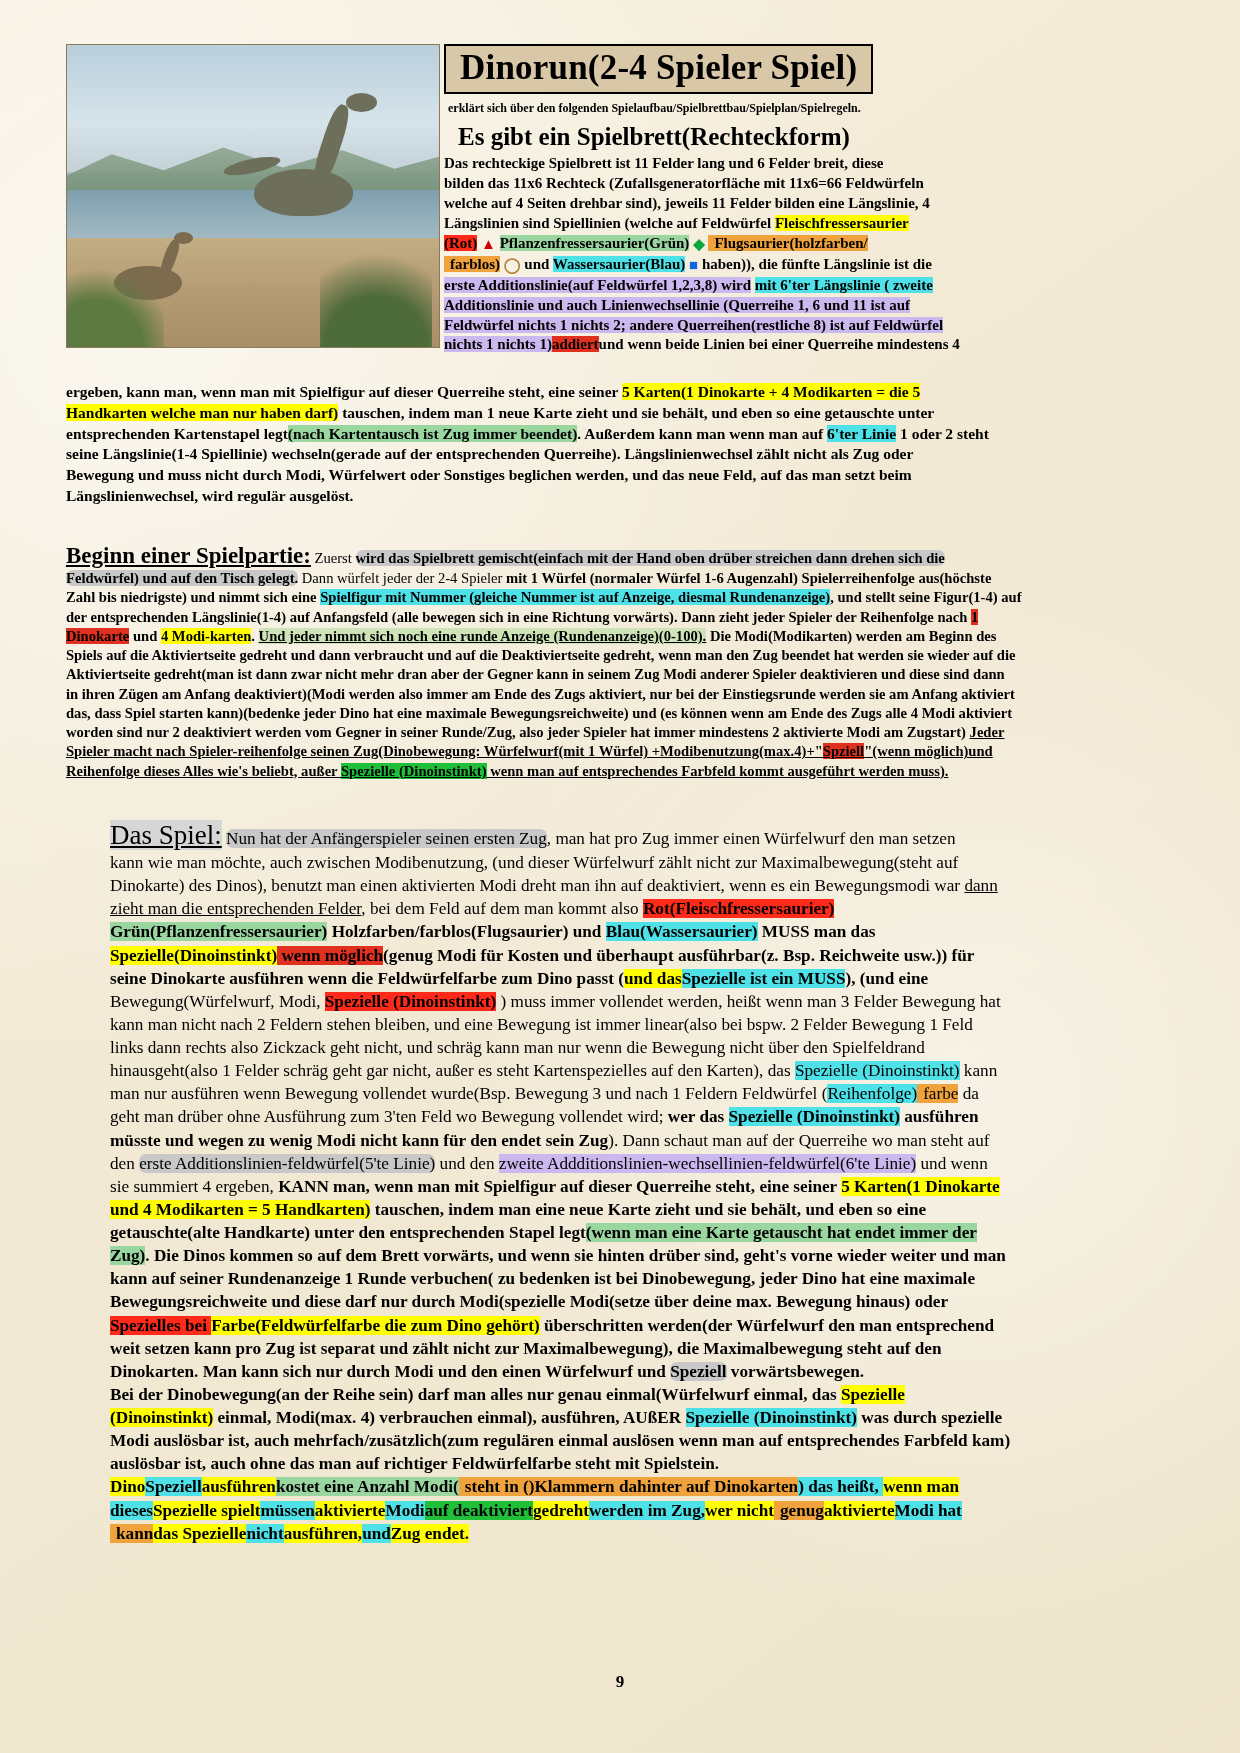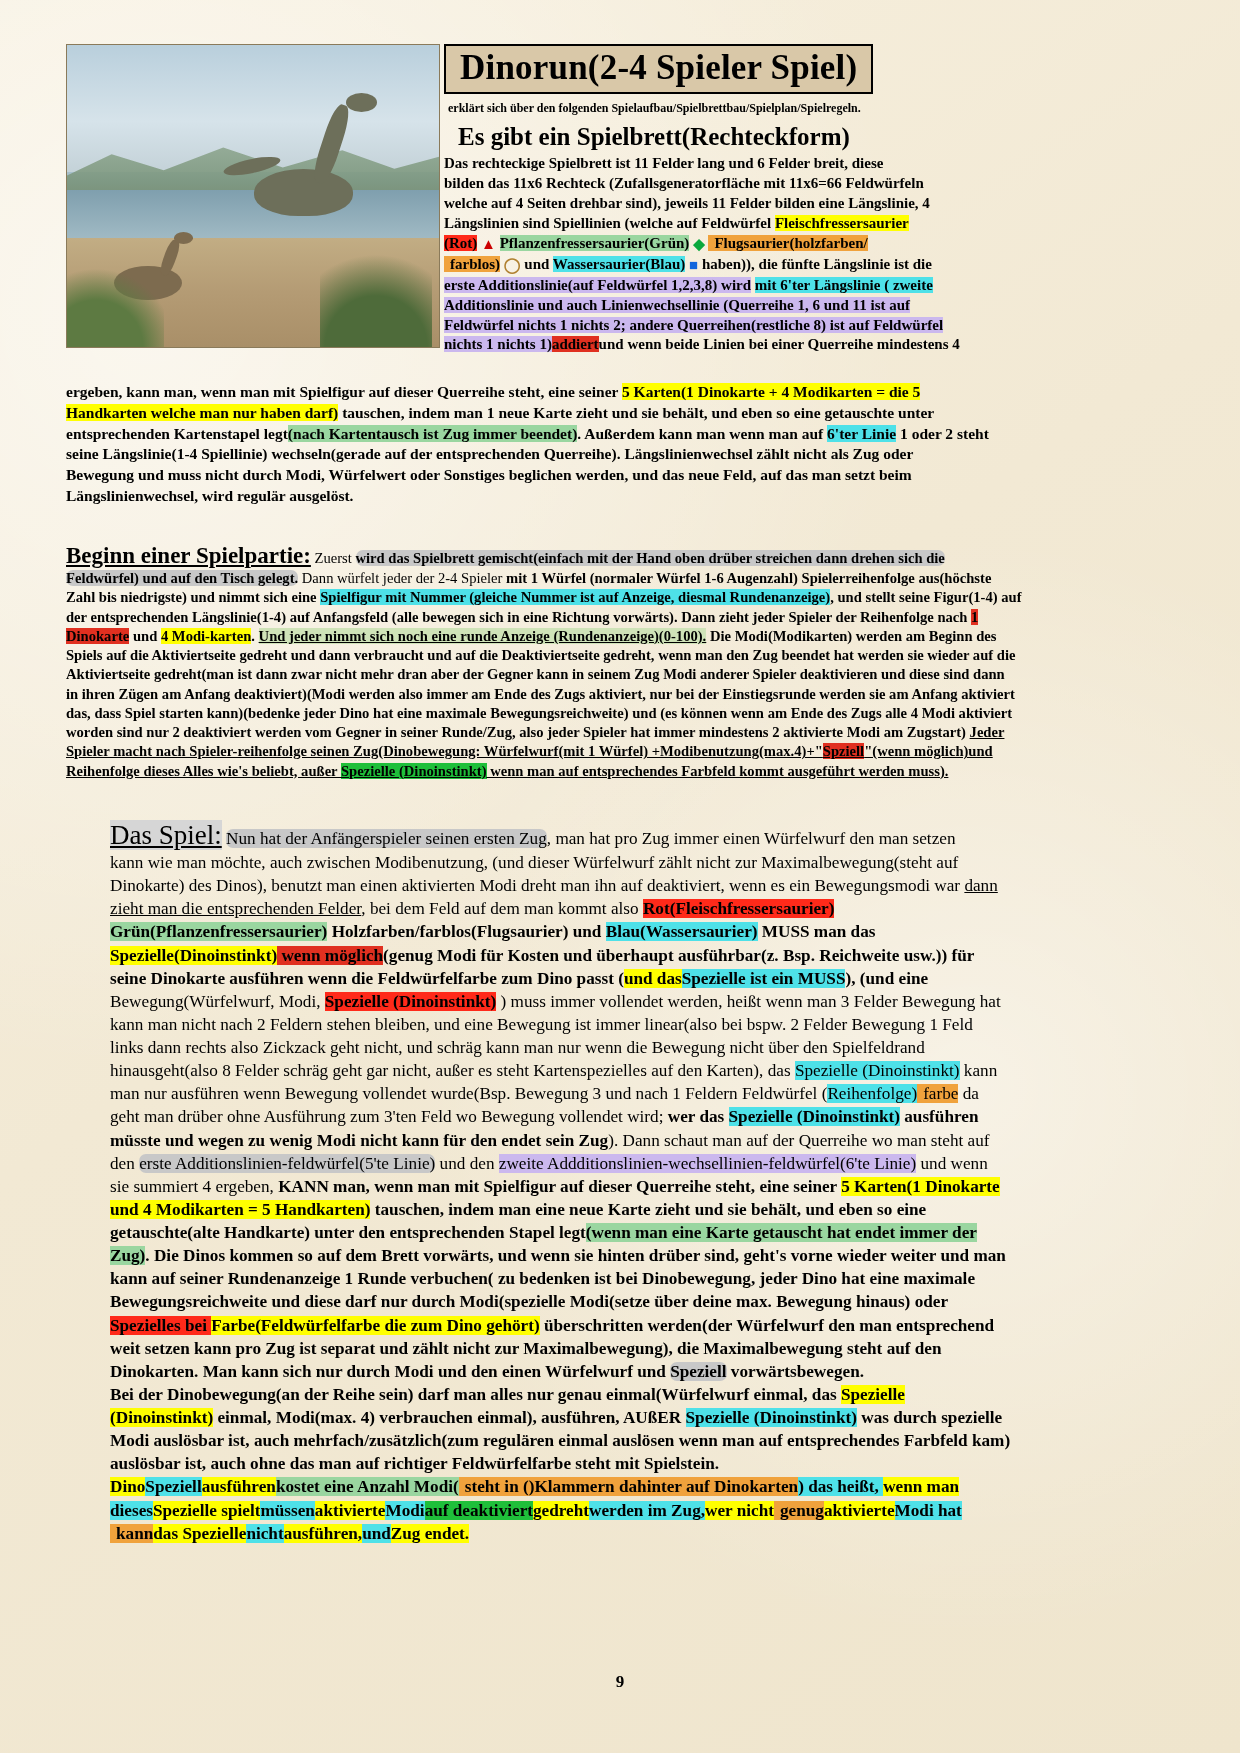--- a/index.html
+++ b/index.html
@@ -302,21 +302,21 @@
     <span class="hl-gy"> Nun hat der Anfängerspieler seinen ersten Zug</span><span>, man hat pro Zug immer einen Würfelwurf den man setzen</span><br>
     <span>kann wie man möchte, auch zwischen Modibenutzung, (und dieser Würfelwurf zählt nicht zur Maximalbewegung(steht auf</span><br>
     <span>Dinokarte) des Dinos), benutzt man einen aktivierten Modi dreht man ihn auf deaktiviert, wenn es ein Bewegungsmodi war </span><span class="u">dann</span><br>
     <span class="u">zieht man die entsprechenden Felder</span><span>, bei dem Feld auf dem man kommt also </span><span class="b hl-r">Rot(Fleischfressersaurier)</span><br>
     <span class="b hl-g">Grün(Pflanzenfressersaurier)</span><span class="b"> Holzfarben/farblos(Flugsaurier) und </span><span class="b hl-c">Blau(Wassersaurier)</span><span class="b"> MUSS man das</span><br>
     <span class="b hl-y">Spezielle(Dinoinstinkt)</span><span class="b hl-rr"> wenn möglich</span><span class="b">(genug Modi für Kosten und überhaupt ausführbar(z. Bsp. Reichweite usw.)) für</span><br>
     <span class="b">seine Dinokarte ausführen wenn die Feldwürfelfarbe zum Dino passt (</span><span class="b hl-y">und das</span><span class="b hl-c">Spezielle ist ein MUSS</span><span class="b">), (und eine</span><br>
     <span>Bewegung(Würfelwurf, Modi, </span><span class="b hl-r">Spezielle (Dinoinstinkt)</span><span> ) muss immer vollendet werden, heißt wenn man 3 Felder Bewegung hat</span><br>
     <span>kann man nicht nach 2 Feldern stehen bleiben, und eine Bewegung ist immer linear(also bei bspw. 2 Felder Bewegung 1 Feld</span><br>
     <span>links dann rechts also Zickzack geht nicht, und schräg kann man nur wenn die Bewegung nicht über den Spielfeldrand</span><br>
-    <span>hinausgeht(also 8 Felder schräg geht gar nicht, außer es steht Kartenspezielles auf den Karten), das </span><span class="hl-c">Spezielle (Dinoinstinkt)</span><span> kann</span><br>
+    <span>hinausgeht(also 1 Felder schräg geht gar nicht, außer es steht Kartenspezielles auf den Karten), das </span><span class="hl-c">Spezielle (Dinoinstinkt)</span><span> kann</span><br>
     <span>man nur ausführen wenn Bewegung vollendet wurde(Bsp. Bewegung 3 und nach 1 Feldern Feldwürfel (</span><span class="hl-c">Reihenfolge)</span><span class="hl-o">farbe</span><span> da</span><br>
     <span>geht man drüber ohne Ausführung zum 3'ten Feld wo Bewegung vollendet wird; </span><span class="b">wer das </span><span class="b hl-c">Spezielle (Dinoinstinkt)</span><span class="b"> ausführen</span><br>
     <span class="b">müsste und wegen zu wenig Modi nicht kann für den endet sein Zug</span><span>). Dann schaut man auf der Querreihe wo man steht auf</span><br>
     <span>den </span><span class="hl-gy">erste Additionslinien-feldwürfel(5'te Linie)</span><span> und den </span><span class="hl-v">zweite Addditionslinien-wechsellinien-feldwürfel(6'te Linie)</span><span> und wenn</span><br>
     <span>sie summiert 4 ergeben, </span><span class="b">KANN man, wenn man mit Spielfigur auf dieser Querreihe steht, eine seiner </span><span class="b hl-y">5 Karten(1 Dinokarte</span><br>
     <span class="b hl-y">und 4 Modikarten = 5 Handkarten)</span><span class="b"> tauschen, indem man eine neue Karte zieht und sie behält, und eben so eine</span><br>
     <span class="b">getauschte(alte Handkarte) unter den entsprechenden Stapel legt</span><span class="b hl-g">(wenn man eine Karte getauscht hat endet immer der</span><br>
     <span class="b hl-g">Zug)</span><span class="b">. Die Dinos kommen so auf dem Brett vorwärts, und wenn sie hinten drüber sind, geht's vorne wieder weiter und man</span><br>
     <span class="b">kann auf seiner Rundenanzeige 1 Runde verbuchen( zu bedenken ist bei Dinobewegung, jeder Dino hat eine maximale</span><br>
     <span class="b">Bewegungsreichweite und diese darf nur durch Modi(spezielle Modi(setze über deine max. Bewegung hinaus) oder</span><br>

